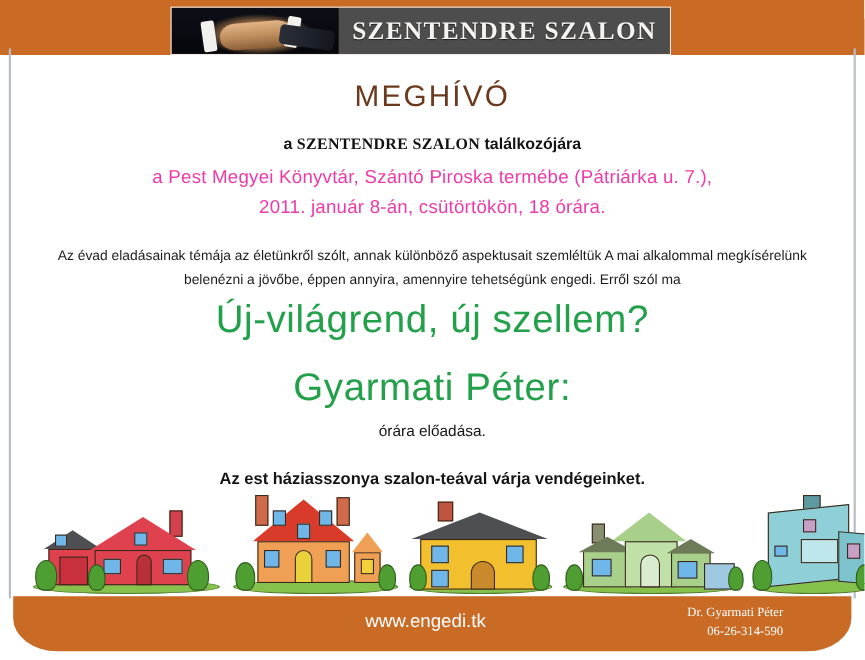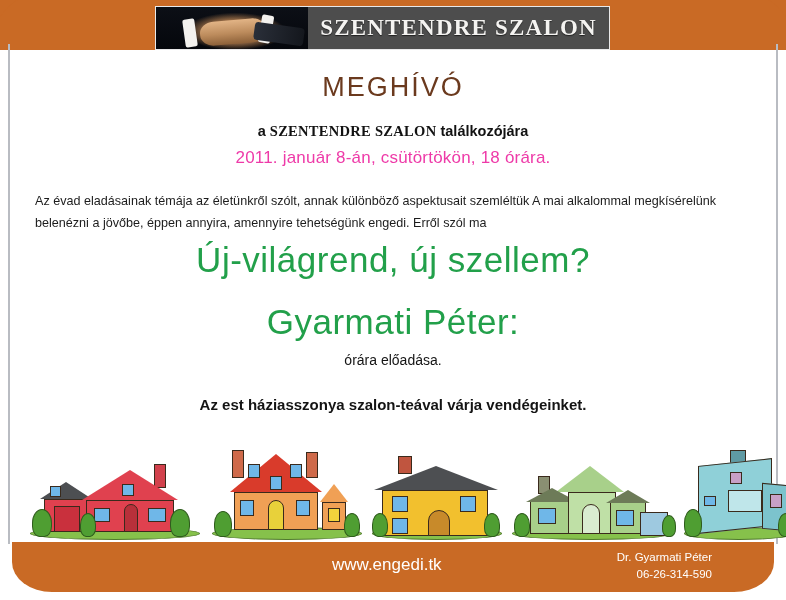--- a/index.html
+++ b/index.html
@@ -156,21 +156,21 @@
     letter-spacing: .2px;
   }
   .line-pink.second { margin-top: 8px; }
 
   .paragraph {
     margin: 22px auto 0;
     width: 716px;
     font-size: 12.6px;
     line-height: 1.75;
     color: #1c1c1c;
-    text-align: left;
+    text-align: center;
   }
 
   .green-title {
     color: #22a04a;
     font-size: 35px;
     margin-top: 22px;
     letter-spacing: .5px;
   }
   .green-title.second { margin-top: 6px; }
 
@@ -244,21 +244,21 @@
     top: 13px;
     color: #ffffff;
     font-size: 17px;
   }
   .footer-contact {
     position: absolute;
     right: 62px;
     top: 7px;
     text-align: right;
     color: #ffffff;
-    font-family: Liberation Sans, sans-serif;
+    font-family: Liberation Serif, serif;
     font-size: 11.5px;
     line-height: 1.5;
   }
 </style>
 </head>
 <body>
 
 <div id="page">
 
   <div class="header-bg-strip"></div>
@@ -280,20 +280,21 @@
   </div>
 
   <div class="content">
 
     <div class="title-meghivo">MEGHÍVÓ</div>
 
     <div class="line-salon">
       <span>a </span><span class="serifpart">SZENTENDRE SZALON</span><span> találkozójára</span>
     </div>
 
+    <div class="line-pink">a Pest Megyei Könyvtár, Szántó Piroska termébe (Pátriárka u. 7.),</div>
     <div class="line-pink second">2011. január 8-án, csütörtökön, 18 órára.</div>
 
     <div class="paragraph">Az évad eladásainak témája az életünkről szólt, annak különböző aspektusait szemléltük A mai alkalommal megkísérelünk belenézni a jövőbe, éppen annyira, amennyire tehetségünk engedi. Erről szól ma</div>
 
     <div class="green-title second">Új-világrend, új szellem?</div>
     <div class="green-title">Gyarmati Péter:</div>
     <div class="line-small-black">órára előadása.</div>
 
     <div class="line-hostess">Az est háziasszonya szalon-teával várja vendégeinket.</div>
   </div>

